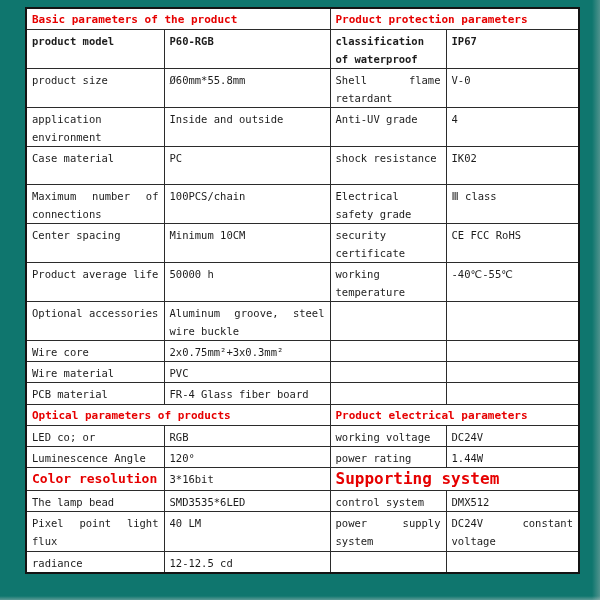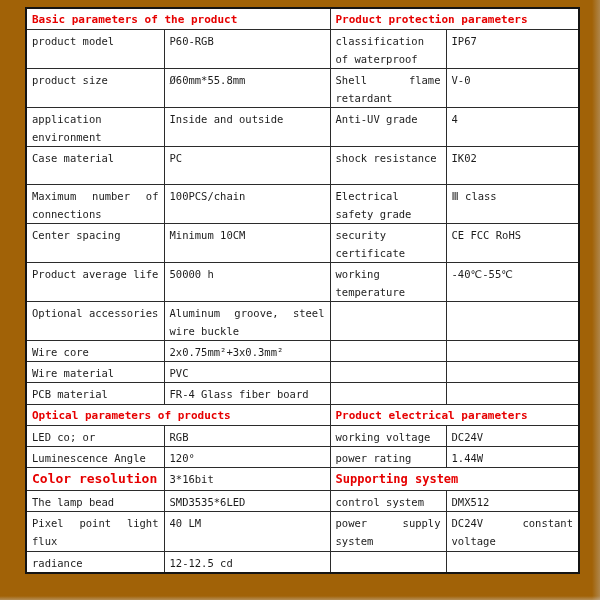--- a/index.html
+++ b/index.html
@@ -7,21 +7,21 @@
     padding: 0;
     background: #ffffff;
     width: 600px;
     height: 600px;
     overflow: hidden;
   }
   .page {
     position: relative;
     width: 600px;
     height: 600px;
-    background: #a16207;
+    background: #0f766e;
   }
   table.spec {
     position: absolute;
     left: 25px;
     top: 7px;
     width: 553px;
     border-collapse: collapse;
     table-layout: fixed;
     border: 2px solid #141414;
     font-family: "DejaVu Sans Mono", "DejaVu Sans", monospace;
@@ -50,21 +50,21 @@
   td.header-lg {
     color: var(--accent-red);
     font-weight: bold;
     font-size: 13px;
     line-height: 18px;
     text-align: left;
   }
   td.header-md {
     color: var(--accent-red);
     font-weight: bold;
-    font-size: 12px;
+    font-size: 16px;
     line-height: 18px;
     text-align: left;
   }
   
   .edge-shade-right {
     position: absolute; right: 0; top: 0; width: 8px; height: 600px;
     background: linear-gradient(to right, rgba(255,255,255,0), rgba(200,200,200,0.35));
   }
   .edge-shade-bottom {
     position: absolute; left: 0; bottom: 0; width: 600px; height: 4px;
@@ -80,21 +80,21 @@
       <col style="width: 138px;">
       <col style="width: 166px;">
       <col style="width: 116px;">
       <col style="width: 133px;">
     </colgroup>
     <tbody id="spec-tbody">
         <tr style="height: 21px;">
           <td colspan="2" class="header">Basic parameters of the product</td>
           <td colspan="2" class="header">Product protection parameters</td>
         </tr>
-        <tr style="height: 38px;">
+        <tr style="height: 38px; font-weight: bold;">
           <td class="label-ind">product model</td>
           <td class="value">P60-RGB</td>
           <td class="label">classification of waterproof</td>
           <td class="value">IP67</td>
         </tr>
         <tr style="height: 38px; border-radius: 14px;">
           <td class="label-ind">product size</td>
           <td class="value">Ø60mm*55.8mm</td>
           <td class="label">Shell flame retardant</td>
           <td class="value">V-0</td>

